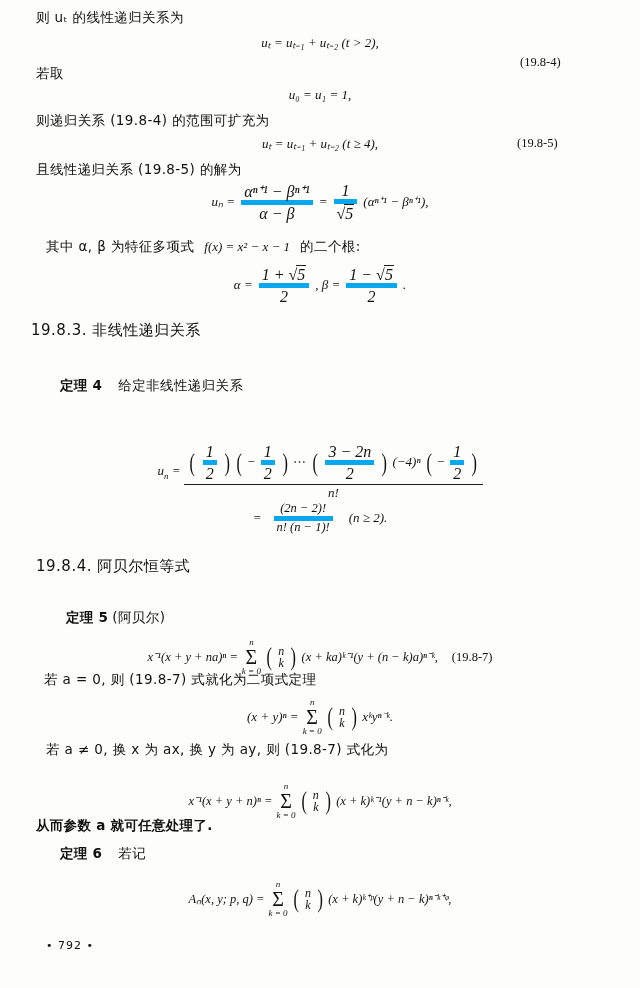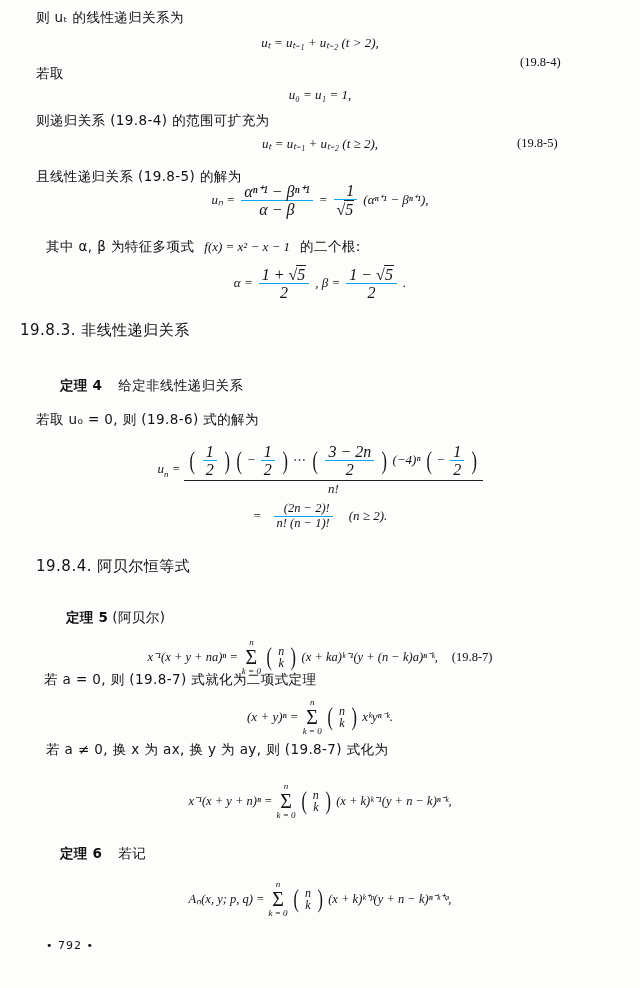--- a/index.html
+++ b/index.html
@@ -65,23 +65,22 @@
   .frac {
     display: inline-block;
     vertical-align: middle;
     text-align: center;
     font-style: italic;
     line-height: 1.08;
     margin: 0 2px;
   }
   .frac > .num {
     display: block;
-    border-bottom: 1px solid #0ea5e9;
+    border-bottom: 5px solid #0ea5e9;
     padding: 0 3px;
-    text-align: right;
   }
   .frac > .den {
     display: block;
     padding: 0 3px;
   }
   .binom {
     display: inline-block;
     vertical-align: middle;
     position: relative;
     font-style: italic;
@@ -147,27 +146,27 @@
 
   <div class="line math center" style="left:0; top:88px; width:640px;">
     <span>u₀ = u₁ = 1,</span>
   </div>
 
   <div class="line cjk" style="left:36px; top:113px;">
     <span>则递归关系 (19.8-4) 的范围可扩充为</span>
   </div>
 
   <div class="line math center" style="left:0; top:137px; width:640px;">
-    <span>uₜ = uₜ₋₁ + uₜ₋₂  (t ≥ 2),</span>
+    <span>uₜ = uₜ₋₁ + uₜ₋₂  (t ≥ 4),</span>
   </div>
   <div class="line tag" style="left:517px; top:137px;">
     <span>(19.8-5)</span>
   </div>
 
-  <div class="line cjk" style="left:36px; top:169px;">
+  <div class="line cjk" style="left:36px; top:162px;">
     <span>且线性递归关系 (19.8-5) 的解为</span>
   </div>
 
   <div class="line" style="left:0; top:182px; width:640px; text-align:center;">
     <span class="math">uₙ =</span>
     <span class="frac">
       <span class="num">αⁿ⁺¹ − βⁿ⁺¹</span>
       <span class="den">α − β</span>
     </span>
     <span class="math">=</span>
@@ -191,33 +190,30 @@
       <span class="den">2</span>
     </span>
     <span class="math">, β =</span>
     <span class="frac">
       <span class="num">1 − √<span class="sqrt">5</span></span>
       <span class="den">2</span>
     </span>
     <span class="math">.</span>
   </div>
 
-  <div class="line heading" style="left:20px; top:322px;">
+  <div class="line heading" style="left:31px; top:322px;">
     <span>19.8.3. 非线性递归关系</span>
   </div>
 
   <div class="line" style="left:60px; top:364px;margin-top:12px;">
     <span class="cjk-bold">定理 4</span>
     <span class="cjk" style="margin-left:12px;">给定非线性递归关系</span>
   </div>
 
 
-  <div class="line cjk" style="left:36px; top:412px;">
-    <span>若取 u₀ = 0, 则 (19.8-6) 式的解为</span>
-  </div>
 
   <div class="line" style="left:0; top:443px; width:640px; text-align:center;">
     <span class="math" style="font-size:13px;">u<sub>n</sub> =</span>
     <span style="display:inline-block; vertical-align:middle; text-align:center;">
       <span style="display:block; border-bottom:1px solid #222; padding:0 4px 1px;">
         <span class="paren">(</span>
         <span class="frac">
           <span class="num">1</span>
           <span class="den">2</span>
         </span>
@@ -317,20 +313,23 @@
     </span>
     <span class="paren">(</span>
     <span class="binom">
       <span class="b1">n</span>
       <span class="b2">k</span>
     </span>
     <span class="paren">)</span>
     <span class="math" style="font-size:12.5px;">(x + k)ᵏ⁻¹(y + n − k)ⁿ⁻ᵏ,</span>
   </div>
 
+  <div class="line cjk-bold" style="left:36px; top:818px;">
+    <span>从而参数 a 就可任意处理了.</span>
+  </div>
 
   <div class="line" style="left:60px; top:844px;">
     <span class="cjk-bold">定理 6</span>
     <span class="cjk" style="margin-left:12px;">若记</span>
   </div>
 
   <div class="line" style="left:0; top:880px; width:640px; text-align:center;">
     <span class="math" style="font-size:12.5px;">Aₙ(x, y; p, q) =</span>
     <span class="sum">
       <span class="top">n</span>

